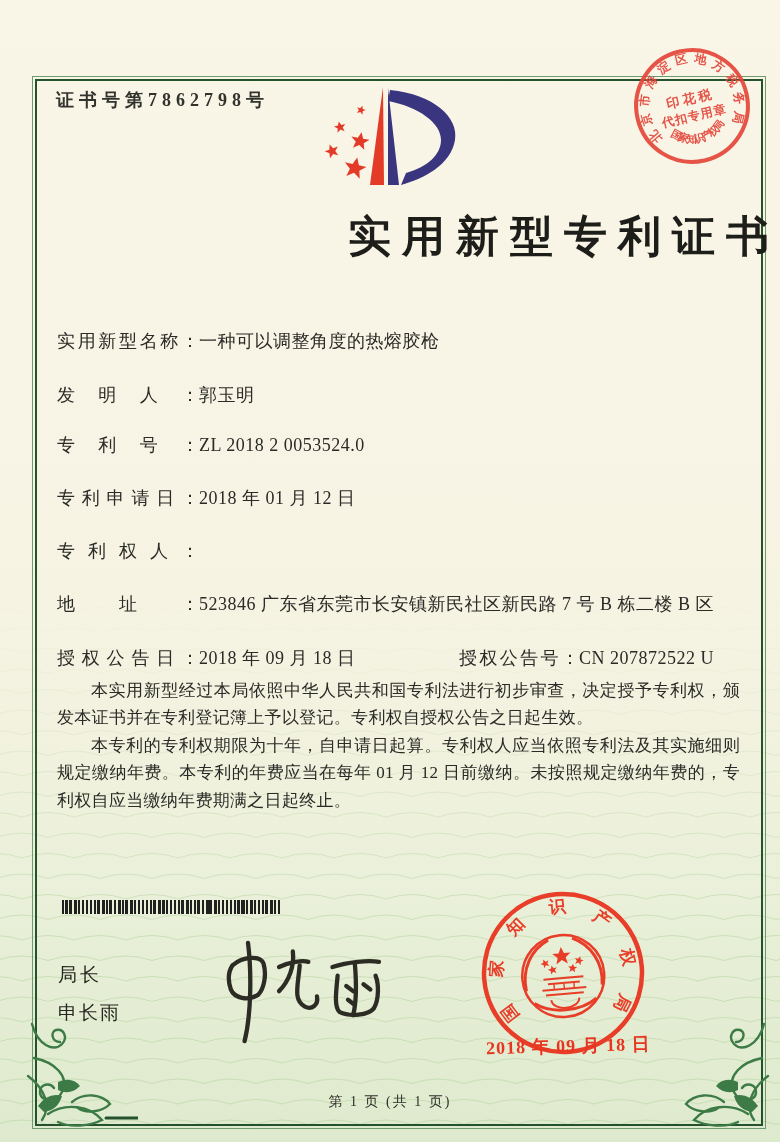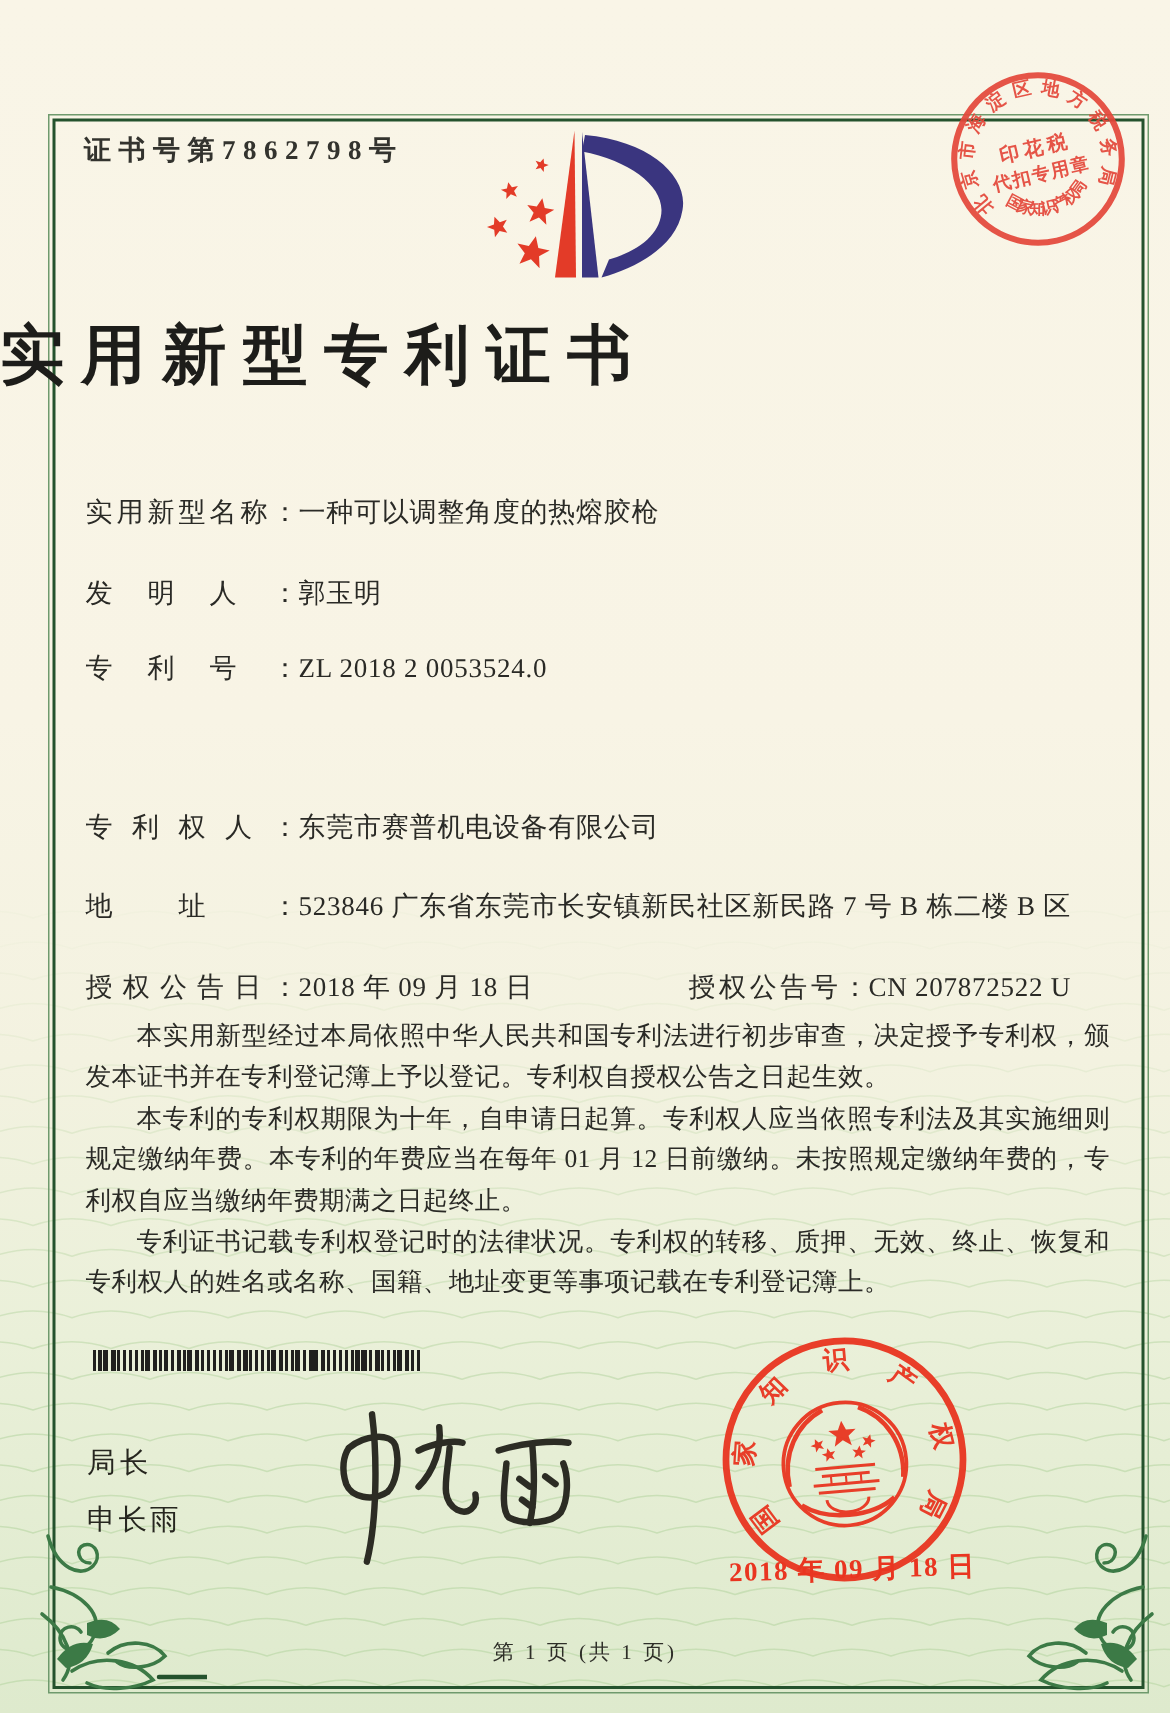--- a/index.html
+++ b/index.html
@@ -13,21 +13,21 @@
   .waves{position:absolute;left:0;top:0;width:780px;height:1142px;pointer-events:none;}
   .frame{position:absolute;left:32px;top:76px;right:14px;bottom:13px;border:1px solid #6f9a6d;}
   .frame-inner{position:absolute;inset:2px;border:2px solid #24522d;}
   .corner{position:absolute;width:120px;height:120px;}
   .corner-l{left:18px;bottom:4px;}
   .corner-r{right:2px;bottom:4px;transform:scaleX(-1);}
   .cert-no{position:absolute;left:56px;top:88px;font-size:18px;letter-spacing:5px;color:#33332e;font-weight:bold;}
   .tax-stamp{position:absolute;left:626px;top:40px;width:132px;height:132px;transform:rotate(-13deg);opacity:.92;}
   .tax-stamp text{fill:#e4473a;font-weight:700;font-family:"Liberation Sans",sans-serif;}
   .logo{position:absolute;left:318px;top:84px;width:150px;height:110px;}
-  .title{position:absolute;left:0;top:208px;width:100%;margin:0;text-align:left;
+  .title{position:absolute;left:0;top:208px;width:100%;margin:0;text-align:right;
          font-size:43px;font-weight:700;letter-spacing:11px;color:#1d1d1a;}
   .frow{position:absolute;left:57px;right:56px;display:flex;font-size:18px;line-height:26px;}
   .flabel{display:inline-block;width:142px;flex:0 0 142px;text-align:justify;text-align-last:justify;}
   .fvalue{flex:1;letter-spacing:.5px;}
   .fvalue2-label{display:inline-block;width:120px;text-align:justify;text-align-last:justify;margin-left:80px;flex:0 0 120px;}
   .fvalue2{flex:0 0 auto;letter-spacing:.5px;}
   .paras{position:absolute;left:57px;right:40px;top:677px;font-size:17px;line-height:27.4px;text-align:justify;}
   .paras p{margin:0;text-indent:2em;letter-spacing:.3px;}
   .barcode{position:absolute;left:62px;top:900px;width:218px;height:14px;
     background:
@@ -165,39 +165,41 @@
     <span class="fvalue">一种可以调整角度的热熔胶枪</span>
   </div>
   <div class="frow" style="top:382px">
     <span class="flabel">发明人：</span>
     <span class="fvalue">郭玉明</span>
   </div>
   <div class="frow" style="top:432px">
     <span class="flabel">专利号：</span>
     <span class="fvalue">ZL 2018 2 0053524.0</span>
   </div>
+  <div class="frow" style="top:485px">
+    <span class="flabel">专利申请日：</span>
+    <span class="fvalue">2018 年 01 月 12 日</span>
+  </div>
   <div class="frow" style="top:538px">
     <span class="flabel">专利权人：</span>
-    <span class="fvalue">东莞市赛普机电设备有限公司</span>
   </div>
   <div class="frow" style="top:591px">
     <span class="flabel">地址：</span>
     <span class="fvalue">523846 广东省东莞市长安镇新民社区新民路 7 号 B 栋二楼 B 区</span>
   </div>
   <div class="frow" style="top:645px">
     <span class="flabel">授权公告日：</span>
     <span class="fvalue" style="flex:0 0 180px">2018 年 09 月 18 日</span>
     <span class="fvalue2-label">授权公告号：</span>
     <span class="fvalue2">CN 207872522 U</span>
   </div>
 
   <div class="paras">
     <p>本实用新型经过本局依照中华人民共和国专利法进行初步审查，决定授予专利权，颁发本证书并在专利登记簿上予以登记。专利权自授权公告之日起生效。</p>
     <p>本专利的专利权期限为十年，自申请日起算。专利权人应当依照专利法及其实施细则规定缴纳年费。本专利的年费应当在每年 01 月 12 日前缴纳。未按照规定缴纳年费的，专利权自应当缴纳年费期满之日起终止。</p>
-    <p>专利证书记载专利权登记时的法律状况。专利权的转移、质押、无效、终止、恢复和专利权人的姓名或名称、国籍、地址变更等事项记载在专利登记簿上。</p>
   </div>
 
   <div class="barcode"></div>
 
   <div class="director-title">局长</div>
   <div class="director-name">申长雨</div>
 
   <svg class="signature" viewBox="0 0 220 130">
     <path d="M34,34 C46,24 66,22 70,32 C74,46 70,62 64,68 C52,76 36,72 32,62 C28,50 30,40 34,34"></path>
     <path d="M52,8 C56,40 56,90 48,122"></path>

